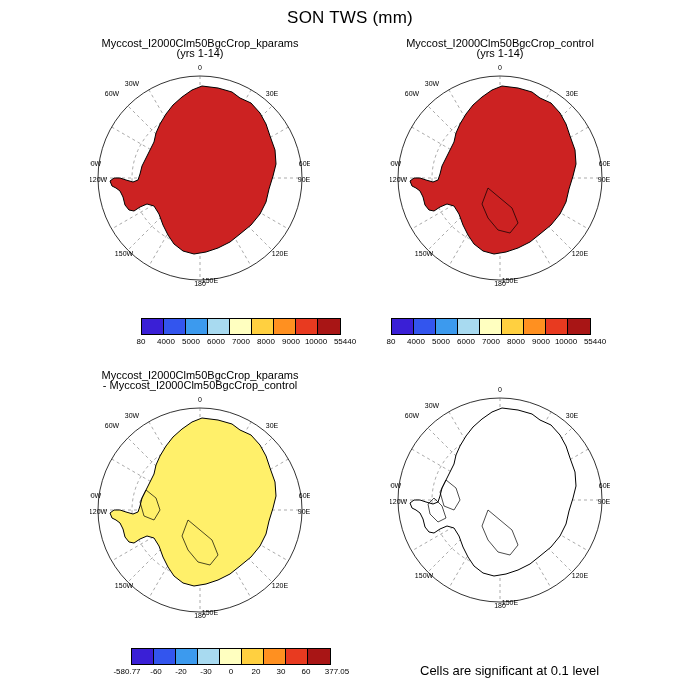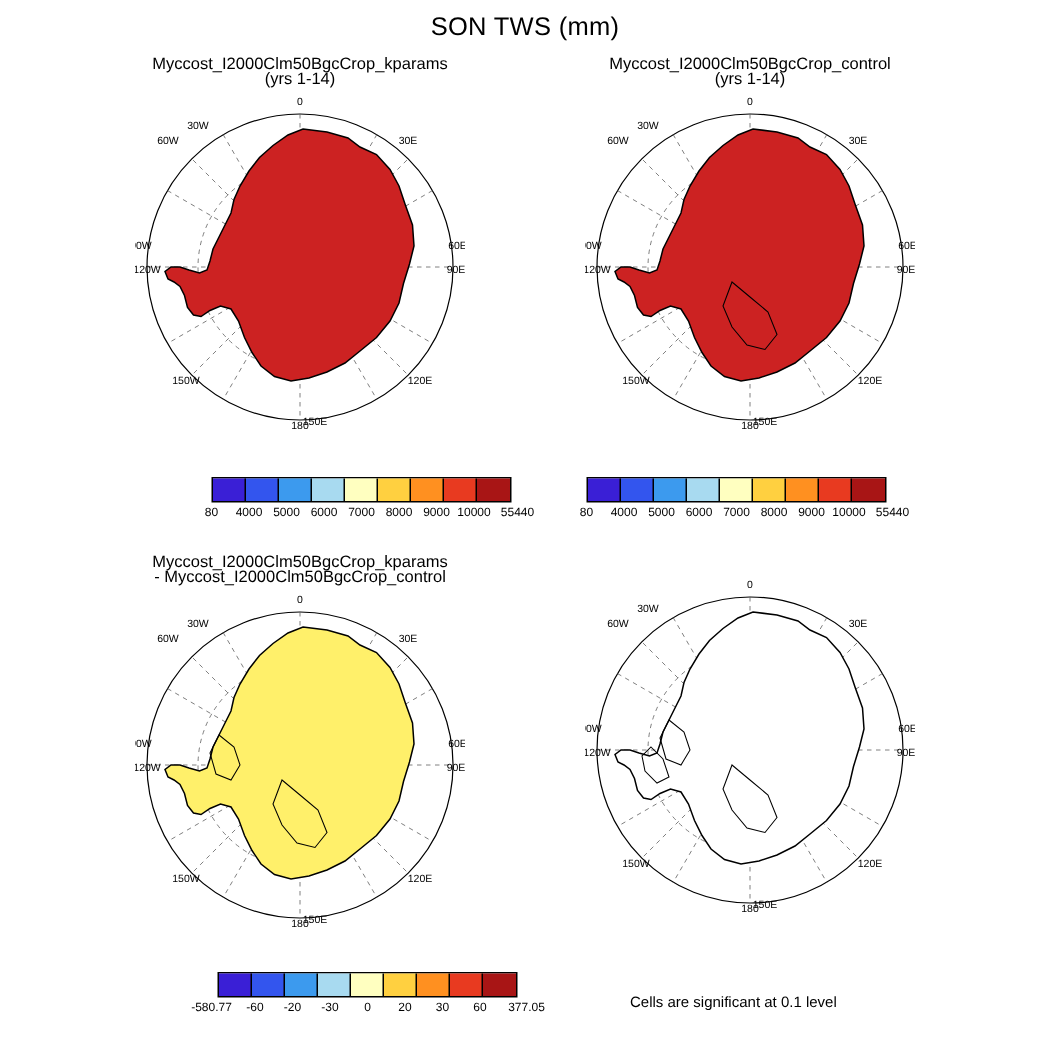--- a/index.html
+++ b/index.html
@@ -71,21 +71,21 @@
   }
   .cb-labels span {
     position: absolute;
     font-size: 8px;
     transform: translateX(-50%);
     top: 0;
     white-space: nowrap;
   }
   .note {
     position: absolute;
-    font-size: 10px;
+    font-size: 13px;
   }
   .lbl {
     font-size: 7px;
     font-family: "Liberation Sans", sans-serif;
   }
 </style>
 </head>
 <body>
 
 <div class="page-title">SON TWS (mm)</div>
@@ -301,21 +301,21 @@
         <text x="34" y="198">150W</text>
         <text x="8" y="124">120W</text>
         <text x="4" y="108">90W</text>
         <text x="22" y="38">60W</text>
         <text x="42" y="28">30W</text>
       </g>
     </svg>
   </div>
 </div>
 
-<div class="colorbar" style="left:134px; top:648px; width:222px;">
+<div class="colorbar" style="left:120px; top:648px; width:222px;">
   <div class="cb-swatches">
     <div style="background:#3A1FD6"></div>
     <div style="background:#3355EE"></div>
     <div style="background:#3C9AEE"></div>
     <div style="background:#A8DAF0"></div>
     <div style="background:#FFFFC0"></div>
     <div style="background:#FFD040"></div>
     <div style="background:#FF9020"></div>
     <div style="background:#E83A20"></div>
     <div style="background:#A81515"></div>

